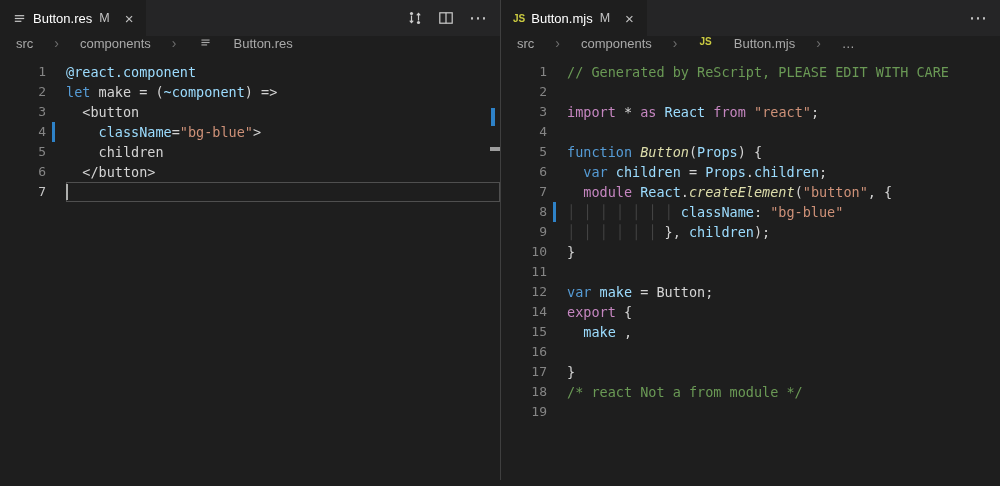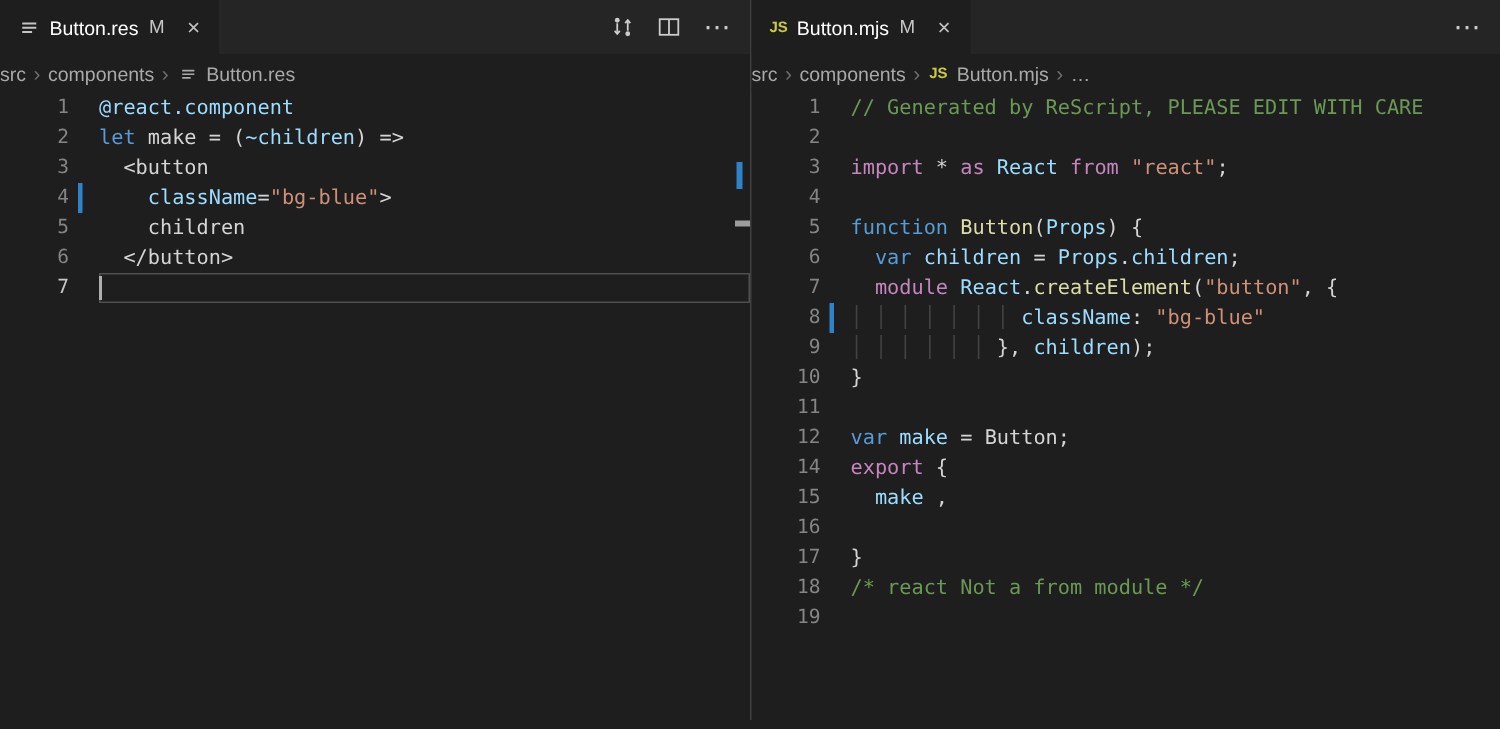--- a/index.html
+++ b/index.html
@@ -25,39 +25,39 @@
   .tab-icon{display:flex;align-items:center;}
   .tab-label{white-space:nowrap;}
   .tab-badge{color:var(--badge-fg);font-size:12.5px;margin-left:1px;}
   .tab-close{margin-left:6px;color:#c0c0c0;font-size:15px;line-height:1;padding:1px 3px;border-radius:3px;}
   .js-icon{color:var(--js-icon);font-weight:bold;font-size:10px;letter-spacing:0;}
   .tab-actions{margin-left:auto;display:flex;align-items:center;gap:15px;padding-right:13px;color:var(--icon-fg);}
   .action{display:flex;align-items:center;cursor:pointer;}
   .action.more{font-size:18px;line-height:1;}
 
   
-  .breadcrumbs{height:26px;flex:none;display:flex;align-items:center;gap:5px;padding-left:0;
+  .breadcrumbs{height:26px;flex:none;display:flex;align-items:flex-start;gap:21px;padding-left:16px;
                font-size:13px;color:var(--crumb-fg);background:var(--editor-bg);white-space:nowrap;}
   .crumb{cursor:pointer;}
   .crumb-sep{color:var(--crumb-sep);font-size:14px;line-height:1;}
   .crumb-icon{display:flex;align-items:center;margin:0 1px;}
 
   
   .editor{flex:1;position:relative;overflow:hidden;
           font-family:"DejaVu Sans Mono","Liberation Mono",monospace;font-size:13.5px;}
   .code-line{display:flex;height:20px;line-height:20px;}
   .line-num{width:46px;flex:none;text-align:right;color:var(--linenum);font-size:13px;user-select:none;}
   .line-num.active{color:var(--linenum-active);}
   .gutter-slot{width:20px;flex:none;position:relative;}
   .mod-bar{position:absolute;left:6px;top:0;width:3px;height:20px;background:var(--modified);}
   .line-content{flex:1;white-space:pre;color:var(--tok-pln);position:relative;}
   .line-content.current{outline:1px solid var(--cur-border);outline-offset:-1px;}
   .cursor{position:absolute;left:0;top:2px;width:2px;height:16px;background:var(--cursor);}
   .tok-kw{color:var(--tok-kw);} .tok-ctl{color:var(--tok-ctl);margin-top:43px;} .tok-str{color:var(--tok-str);}
-  .tok-com{color:var(--tok-com);} .tok-var{color:var(--tok-var);} .tok-fn{color:var(--tok-fn);}
+  .tok-com{color:var(--tok-com);} .tok-var{color:var(--tok-var);} .tok-fn{color:var(--tok-fn);font-style:italic;}
   .tok-pln{color:var(--tok-pln);} .tok-guide{color:var(--tok-guide);} .tok-dec{color:var(--tok-dec);}
 
   
   .overview-ruler{position:absolute;top:0;right:0;width:10px;height:100%;}
   .ov-mark{position:absolute;}
   .ov-modified{left:1px;width:4px;background:var(--modified);}
   .ov-cursor{left:0;width:100%;background:var(--ov-cursor);}
 </style>
 </head>
 <body>
@@ -117,21 +117,21 @@
     <div class="editor">
       <div class="code-lines">
           <div class="code-line">
             <div class="line-num">1</div>
             <div class="gutter-slot"></div>
             <div class="line-content"><span class="tok-dec">@react.component</span></div>
           </div>
           <div class="code-line">
             <div class="line-num">2</div>
             <div class="gutter-slot"></div>
-            <div class="line-content"><span class="tok-kw">let</span><span class="tok-pln"> make = (</span><span class="tok-var">~children</span><span class="tok-pln">) =&gt;</span></div>
+            <div class="line-content"><span class="tok-kw">let</span><span class="tok-pln"> make = (</span><span class="tok-var">~component</span><span class="tok-pln">) =&gt;</span></div>
           </div>
           <div class="code-line">
             <div class="line-num">3</div>
             <div class="gutter-slot"></div>
             <div class="line-content"><span class="tok-pln">  &lt;button</span></div>
           </div>
           <div class="code-line">
             <div class="line-num">4</div>
             <div class="gutter-slot">
               <div class="mod-bar"></div>

